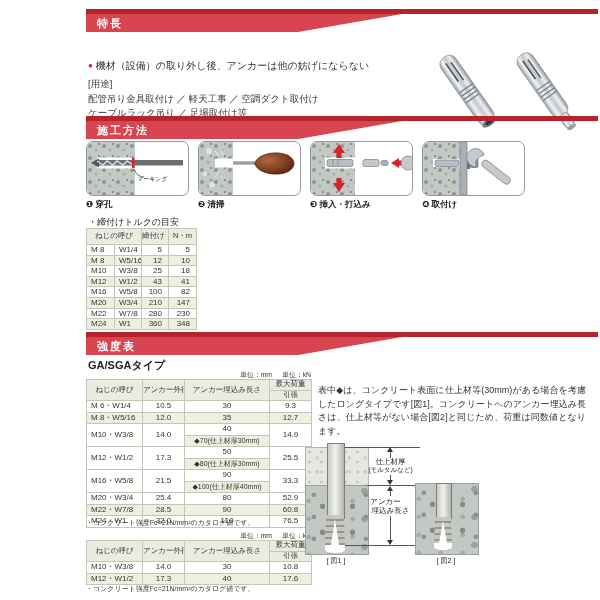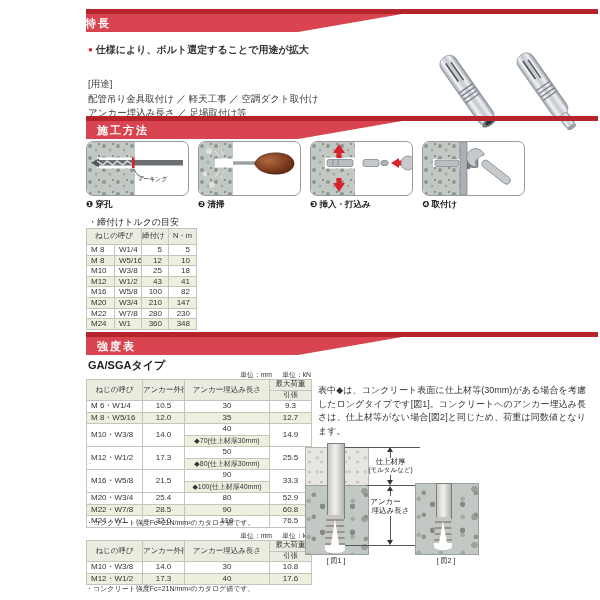--- a/index.html
+++ b/index.html
@@ -61,28 +61,28 @@
 </style>
 </head>
 <body>
 
 <div class="page">
 
   <svg class="abs" style="left:86px;top:9px" width="512" height="23">
     <polygon points="0,0 512,0 512,5 0,5" fill="#b5232b"></polygon>
     <polygon points="0,5 316,5 212,23 0,23" fill="#d8444f"></polygon>
   </svg>
-  <span class="abs banner-text" style="left:85px;top:14px">特長</span>
-
-  <div class="abs bullet-line b" style="left:88px;top:43px">
-    <span class="dot">●</span><span>仕様により、ボルト選定することで用途が拡大</span>
+  <span class="abs banner-text" style="left:97px;top:14px">特長</span>
+
+  <div class="abs bullet-line" style="left:88px;top:59px">
+    <span class="dot">●</span><span>機材（設備）の取り外し後、アンカーは他の妨げにならない</span>
   </div>
   <div class="abs uses" style="left:88px;top:78px">[用途]</div>
   <div class="abs uses" style="left:88px;top:93px">配管吊り金具取付け ／ 軽天工事 ／ 空調ダクト取付け</div>
-  <div class="abs uses" style="left:88px;top:107px">アンカー埋込み長さ ／ 足場取付け等</div>
+  <div class="abs uses" style="left:88px;top:107px">ケーブルラック吊り ／ 足場取付け等</div>
 
   <svg class="abs" style="left:415px;top:42px" width="180" height="88">
     <defs>
       <linearGradient id="met" x1="0" y1="0" x2="1" y2="0">
         <stop offset="0" stop-color="#9aa0a8"></stop>
           <stop offset="0.25" stop-color="#f2f4f6"></stop>
         <stop offset="0.5" stop-color="#c3c8ce"></stop>
           <stop offset="0.75" stop-color="#eef0f3"></stop>
         <stop offset="1" stop-color="#8d939b"></stop>
       </linearGradient>

